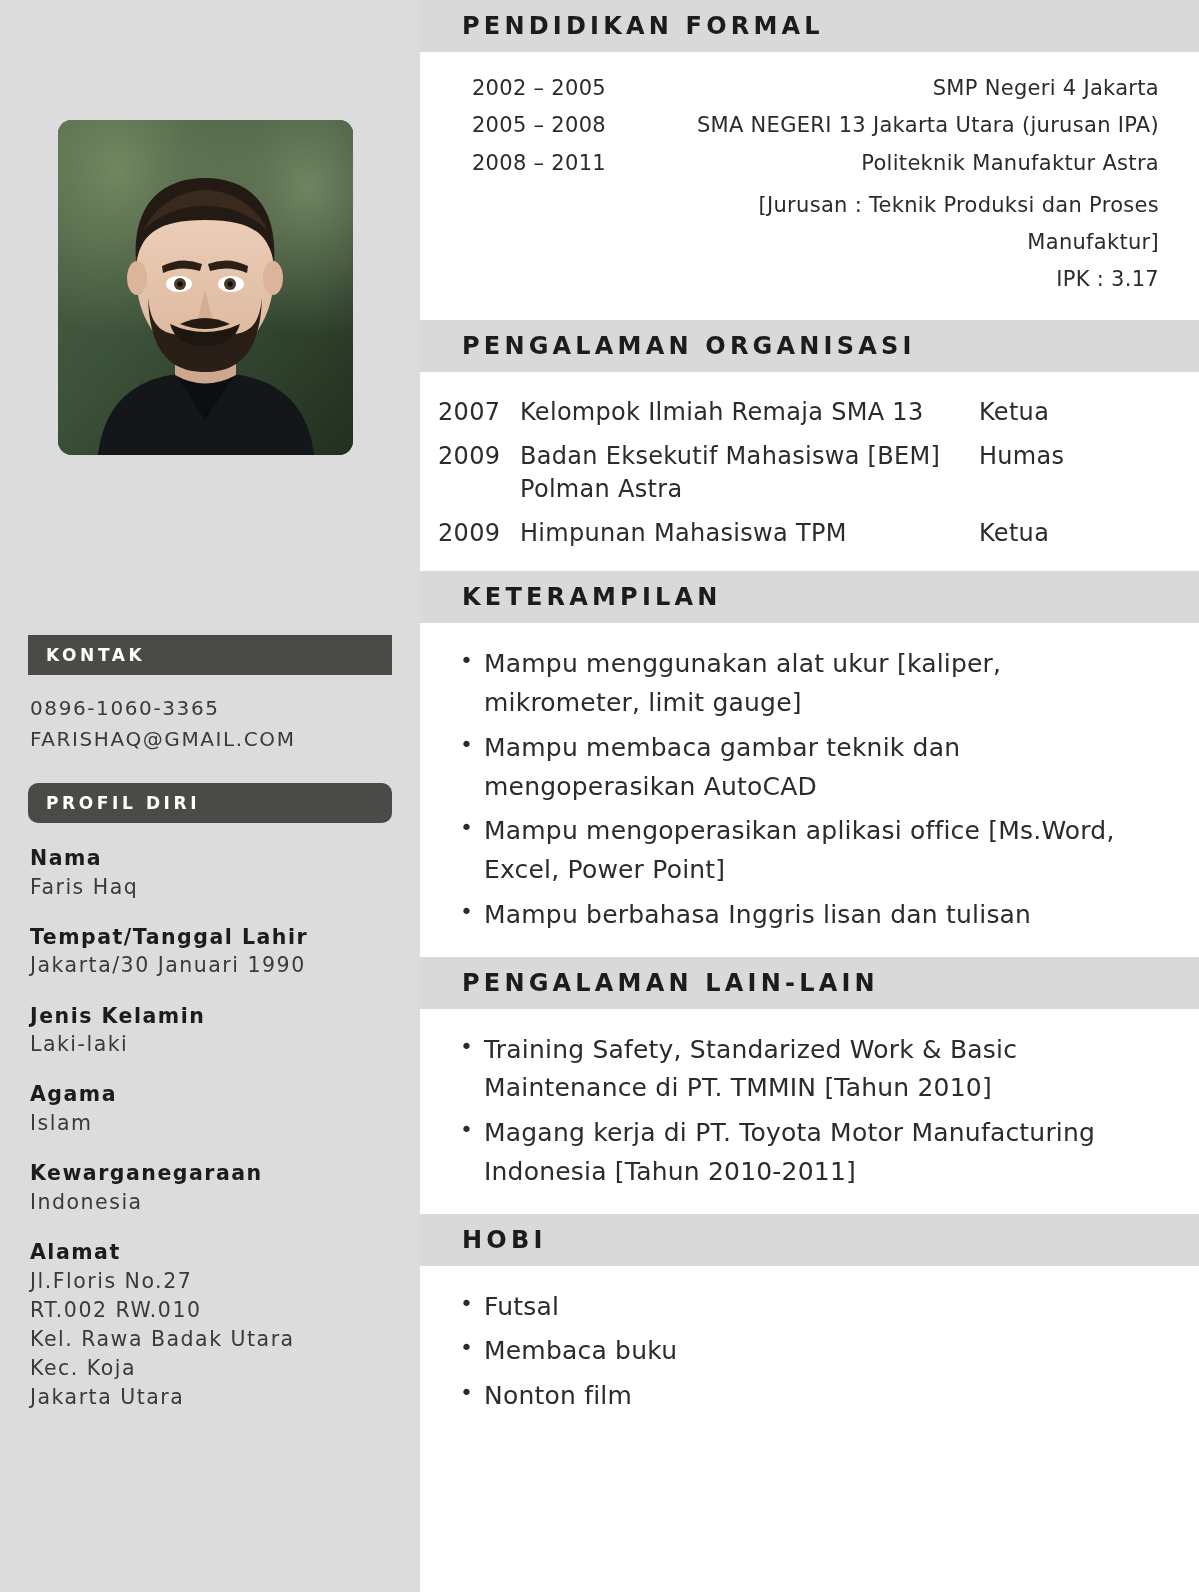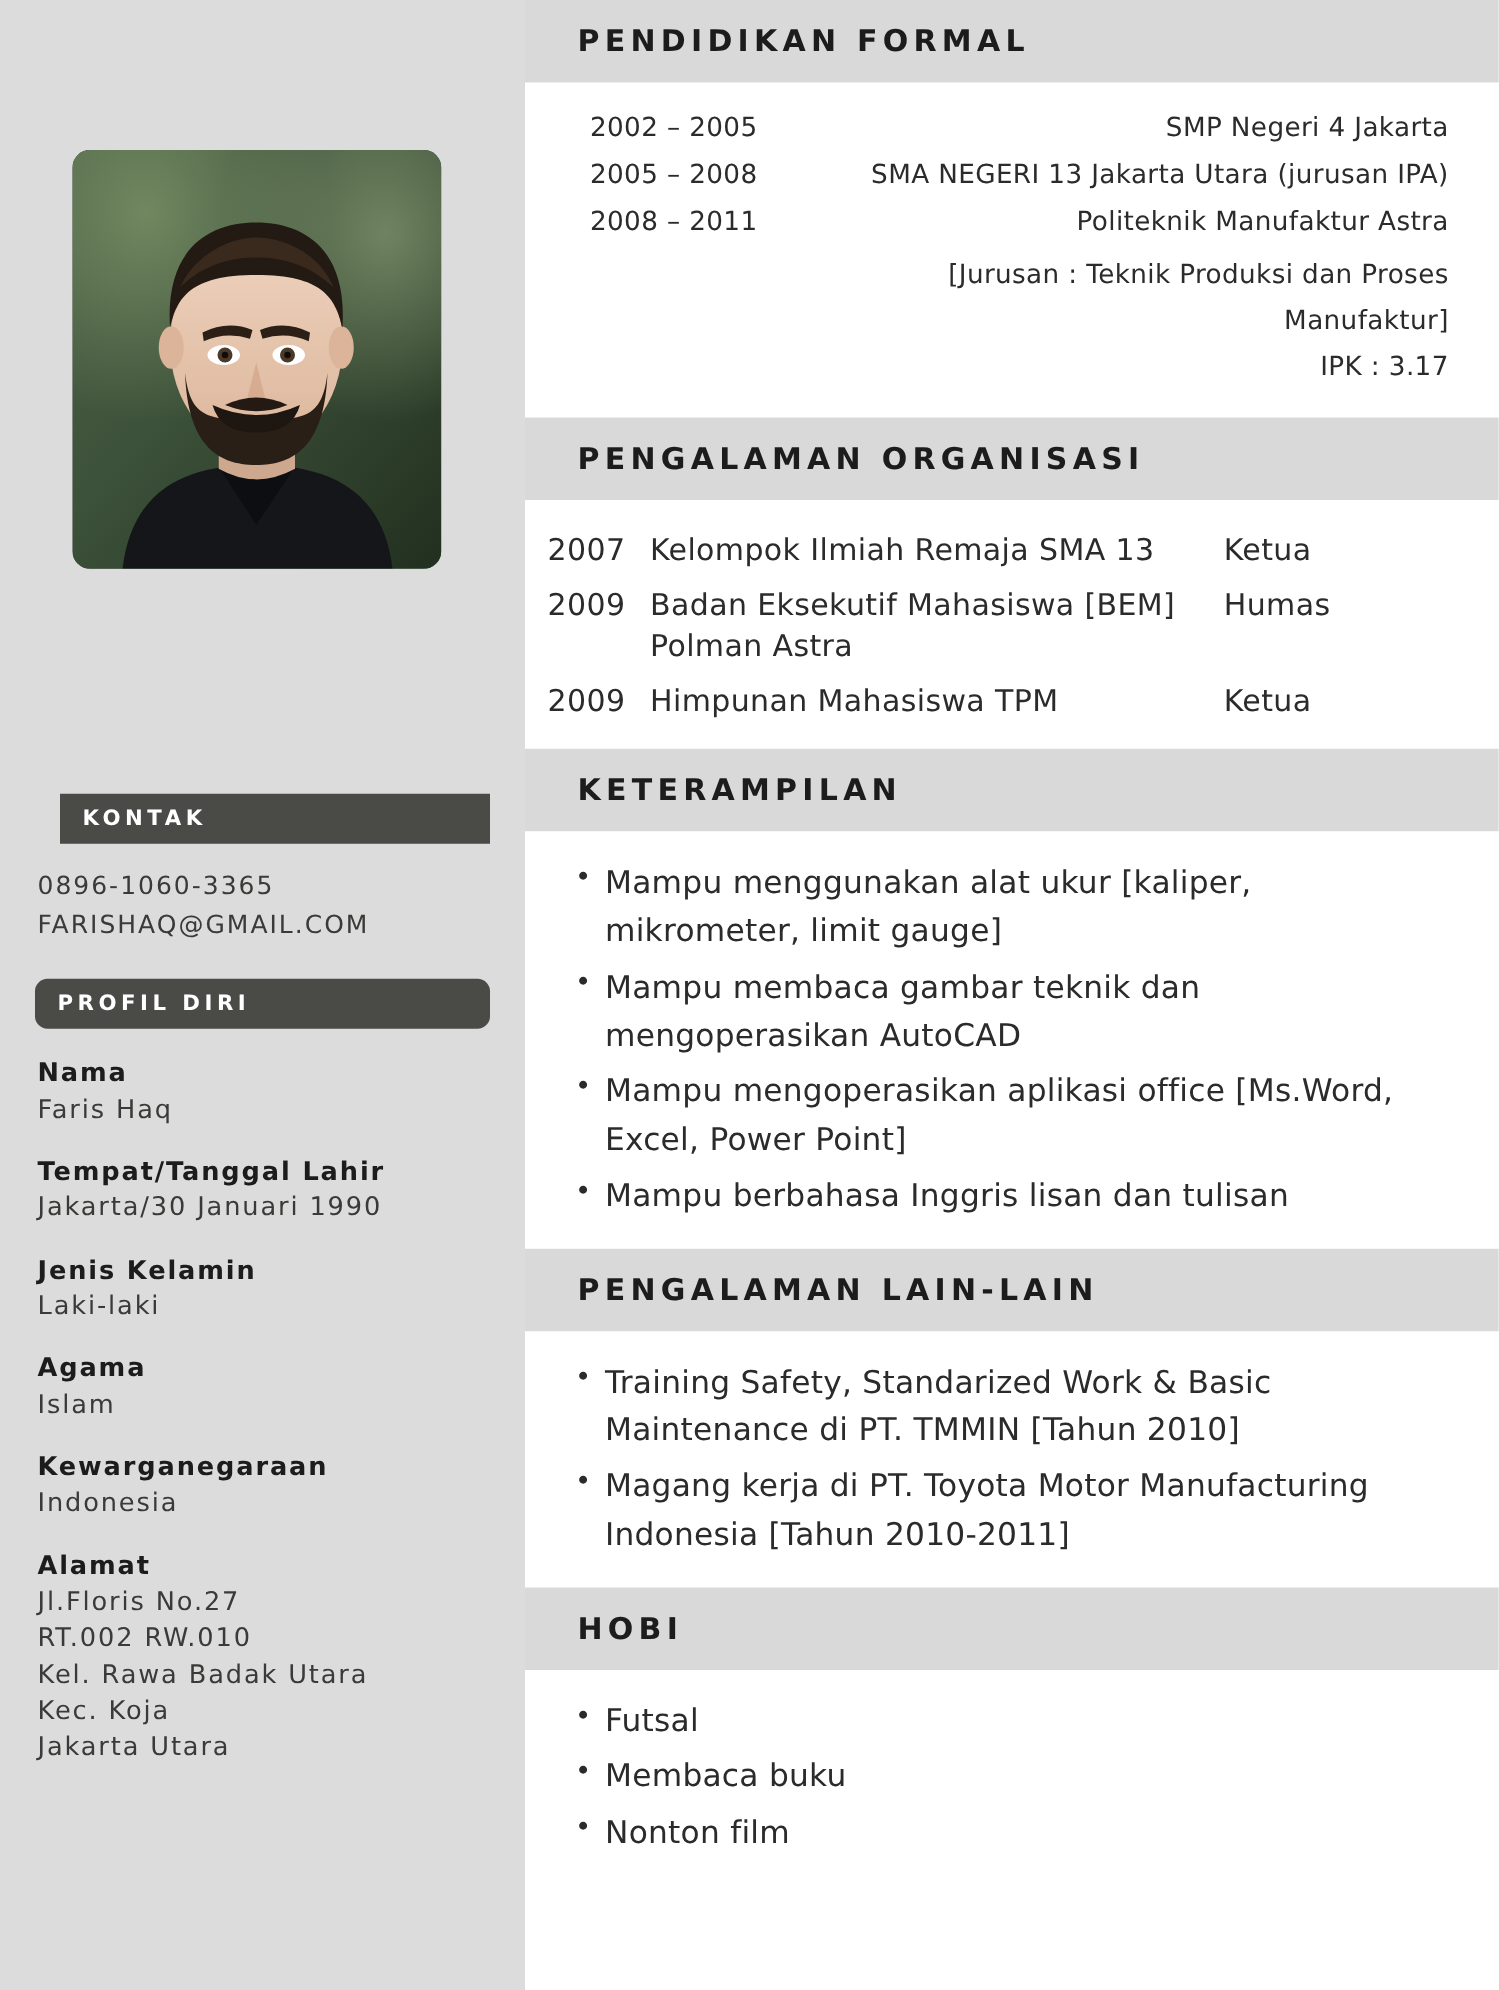--- a/index.html
+++ b/index.html
@@ -40,21 +40,21 @@
     background: #4a4a47;
     color: #ffffff;
     height: 40px;
     display: flex;
     align-items: center;
     padding-left: 18px;
     font-size: 17px;
     font-weight: bold;
     letter-spacing: 3.6px;
   }
-  .kontak-bar { margin-top: 180px; margin-left: 20px; }
+  .kontak-bar { margin-top: 180px; }
   .contact-lines { margin-top: 18px; padding-left: 2px; }
   .contact-lines div {
     font-size: 20px;
     color: #3a3a38;
     letter-spacing: 1.6px;
     line-height: 1.55;
   }
   .profil-bar { margin-top: 28px; border-radius: 10px; }
 
   .field { margin-top: 22px; padding-left: 2px; }
@@ -73,21 +73,21 @@
   }
 
   
   .right {
     flex: 1;
     background: #ffffff;
     padding: 0 0 0 0;
   }
   .sec-head {
     background: #d9d9d9;
-    height: 66px;
+    height: 52px;
     display: flex;
     align-items: center;
     padding-left: 42px;
     font-size: 24px;
     font-weight: bold;
     color: #1c1c1c;
     letter-spacing: 4.2px;
   }
   .sec-body { padding: 18px 40px 16px 18px; }
 

